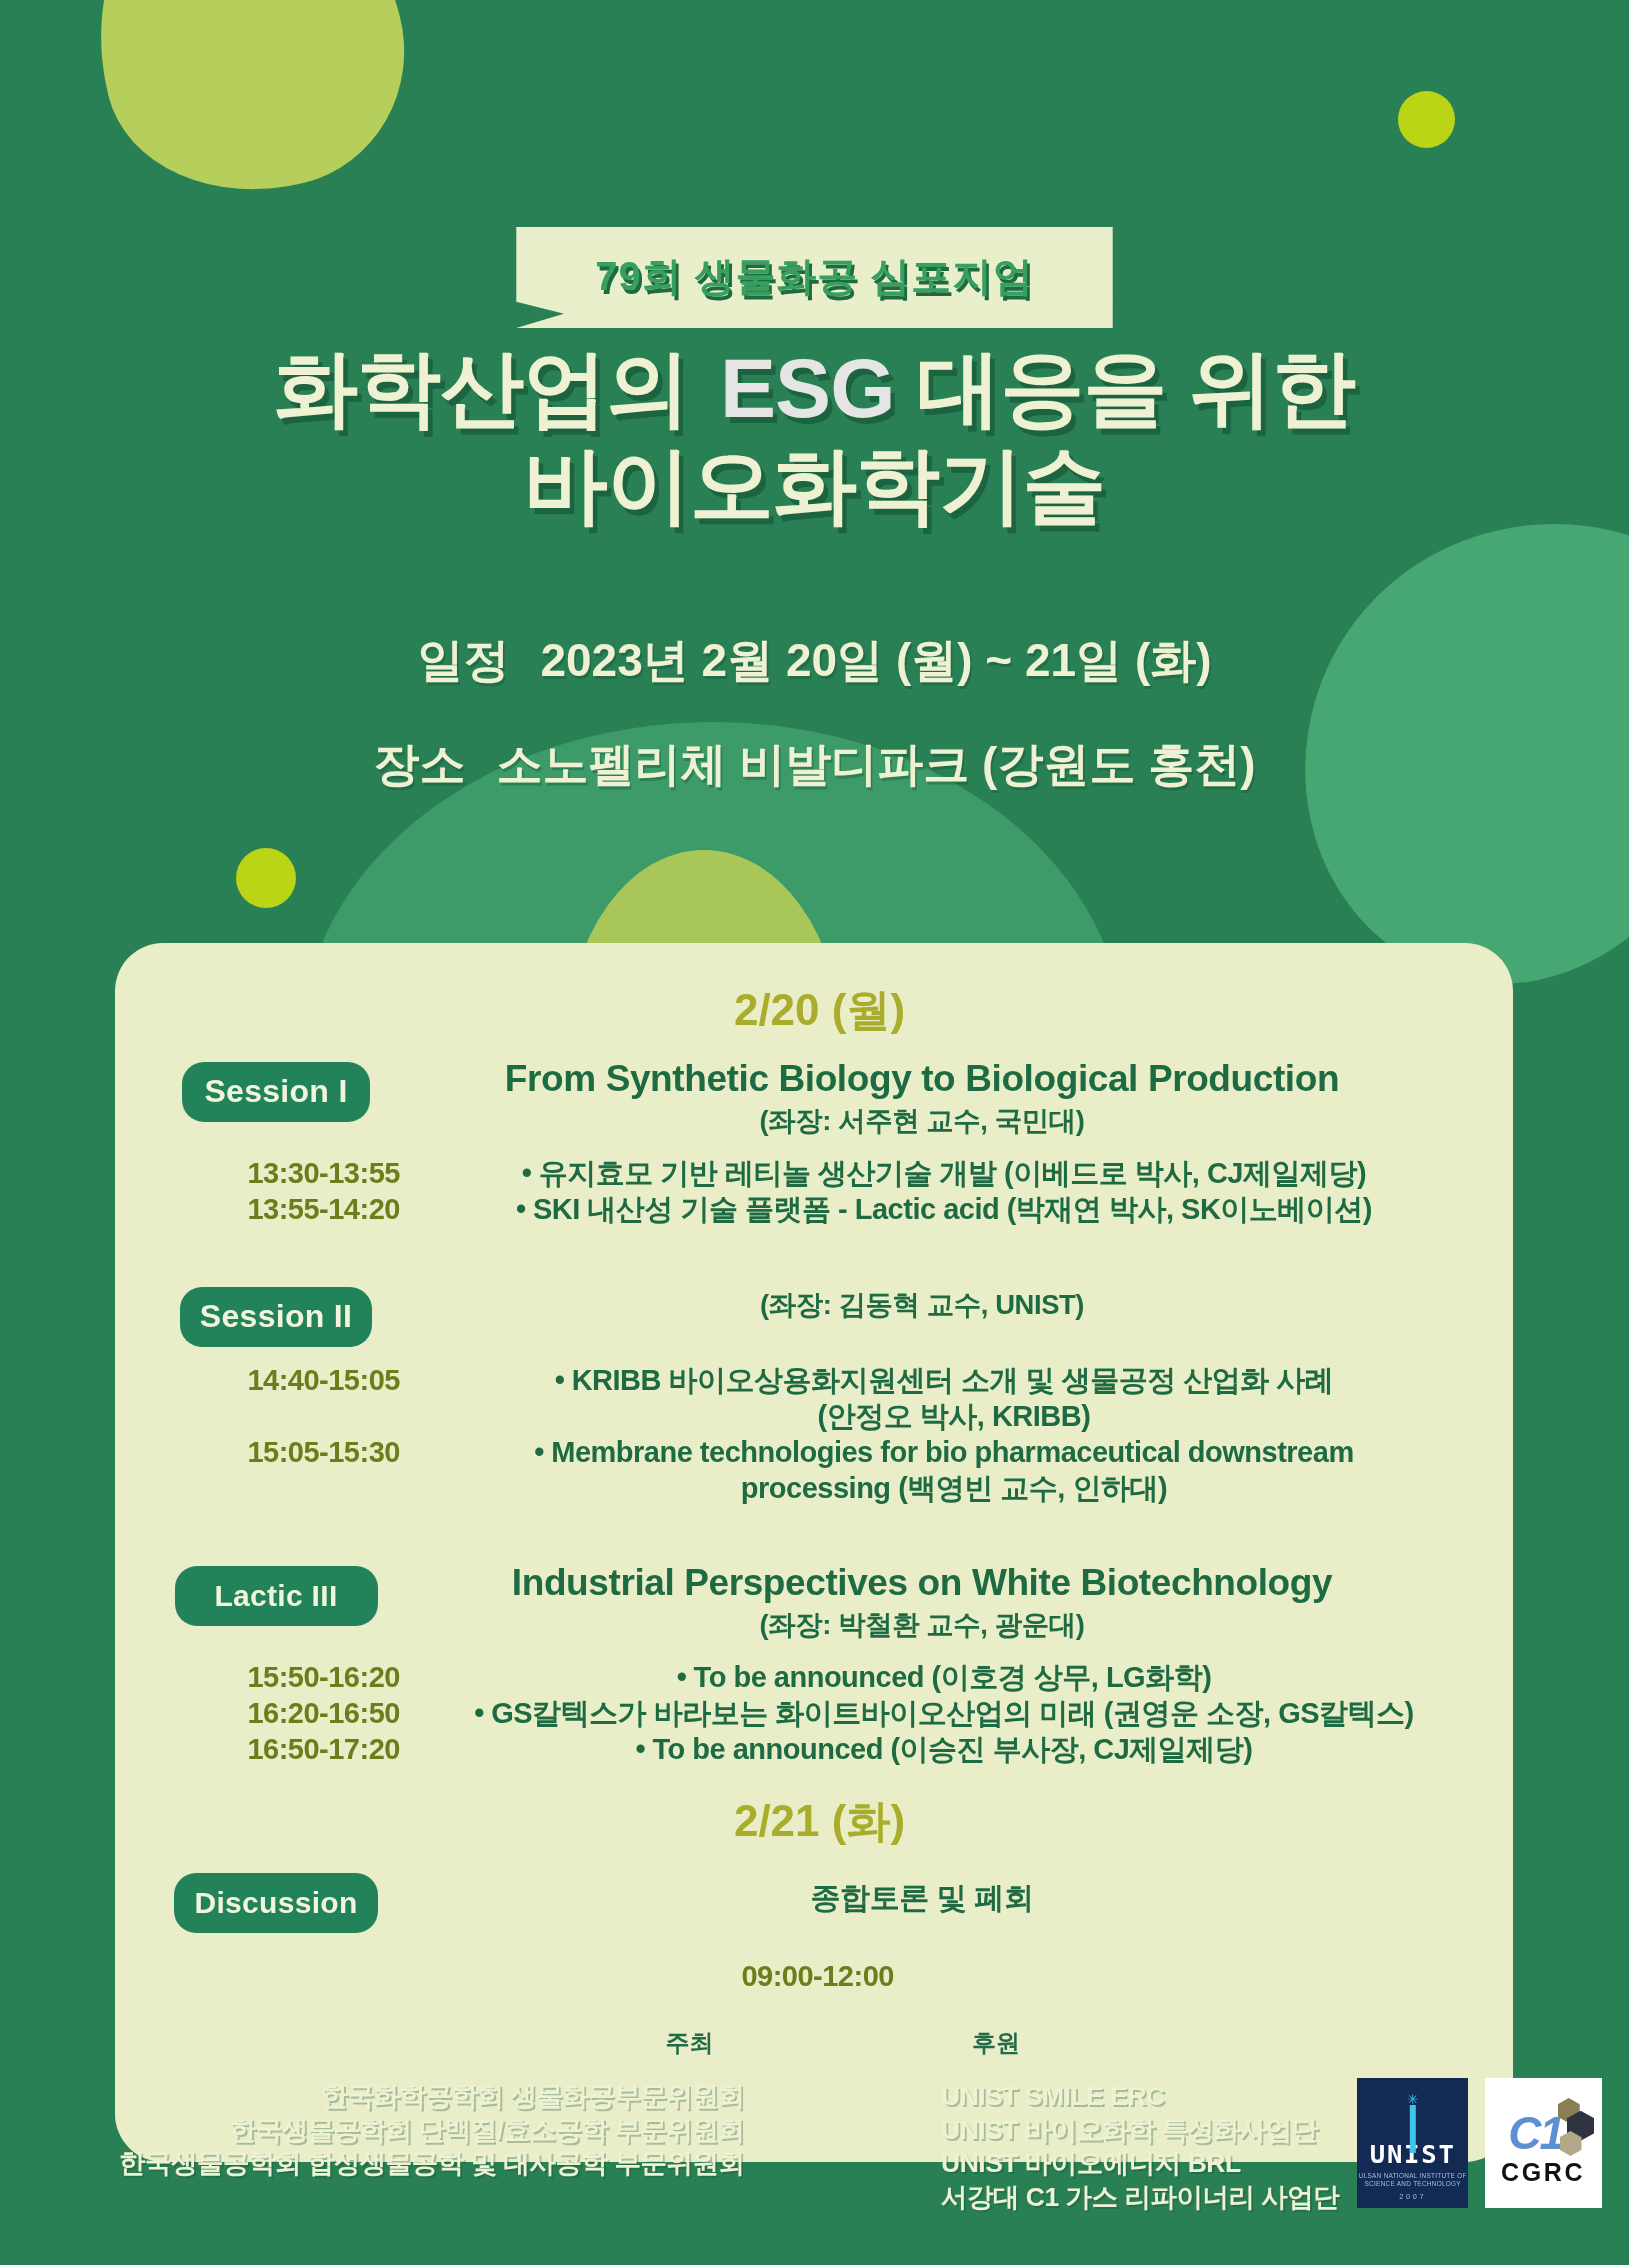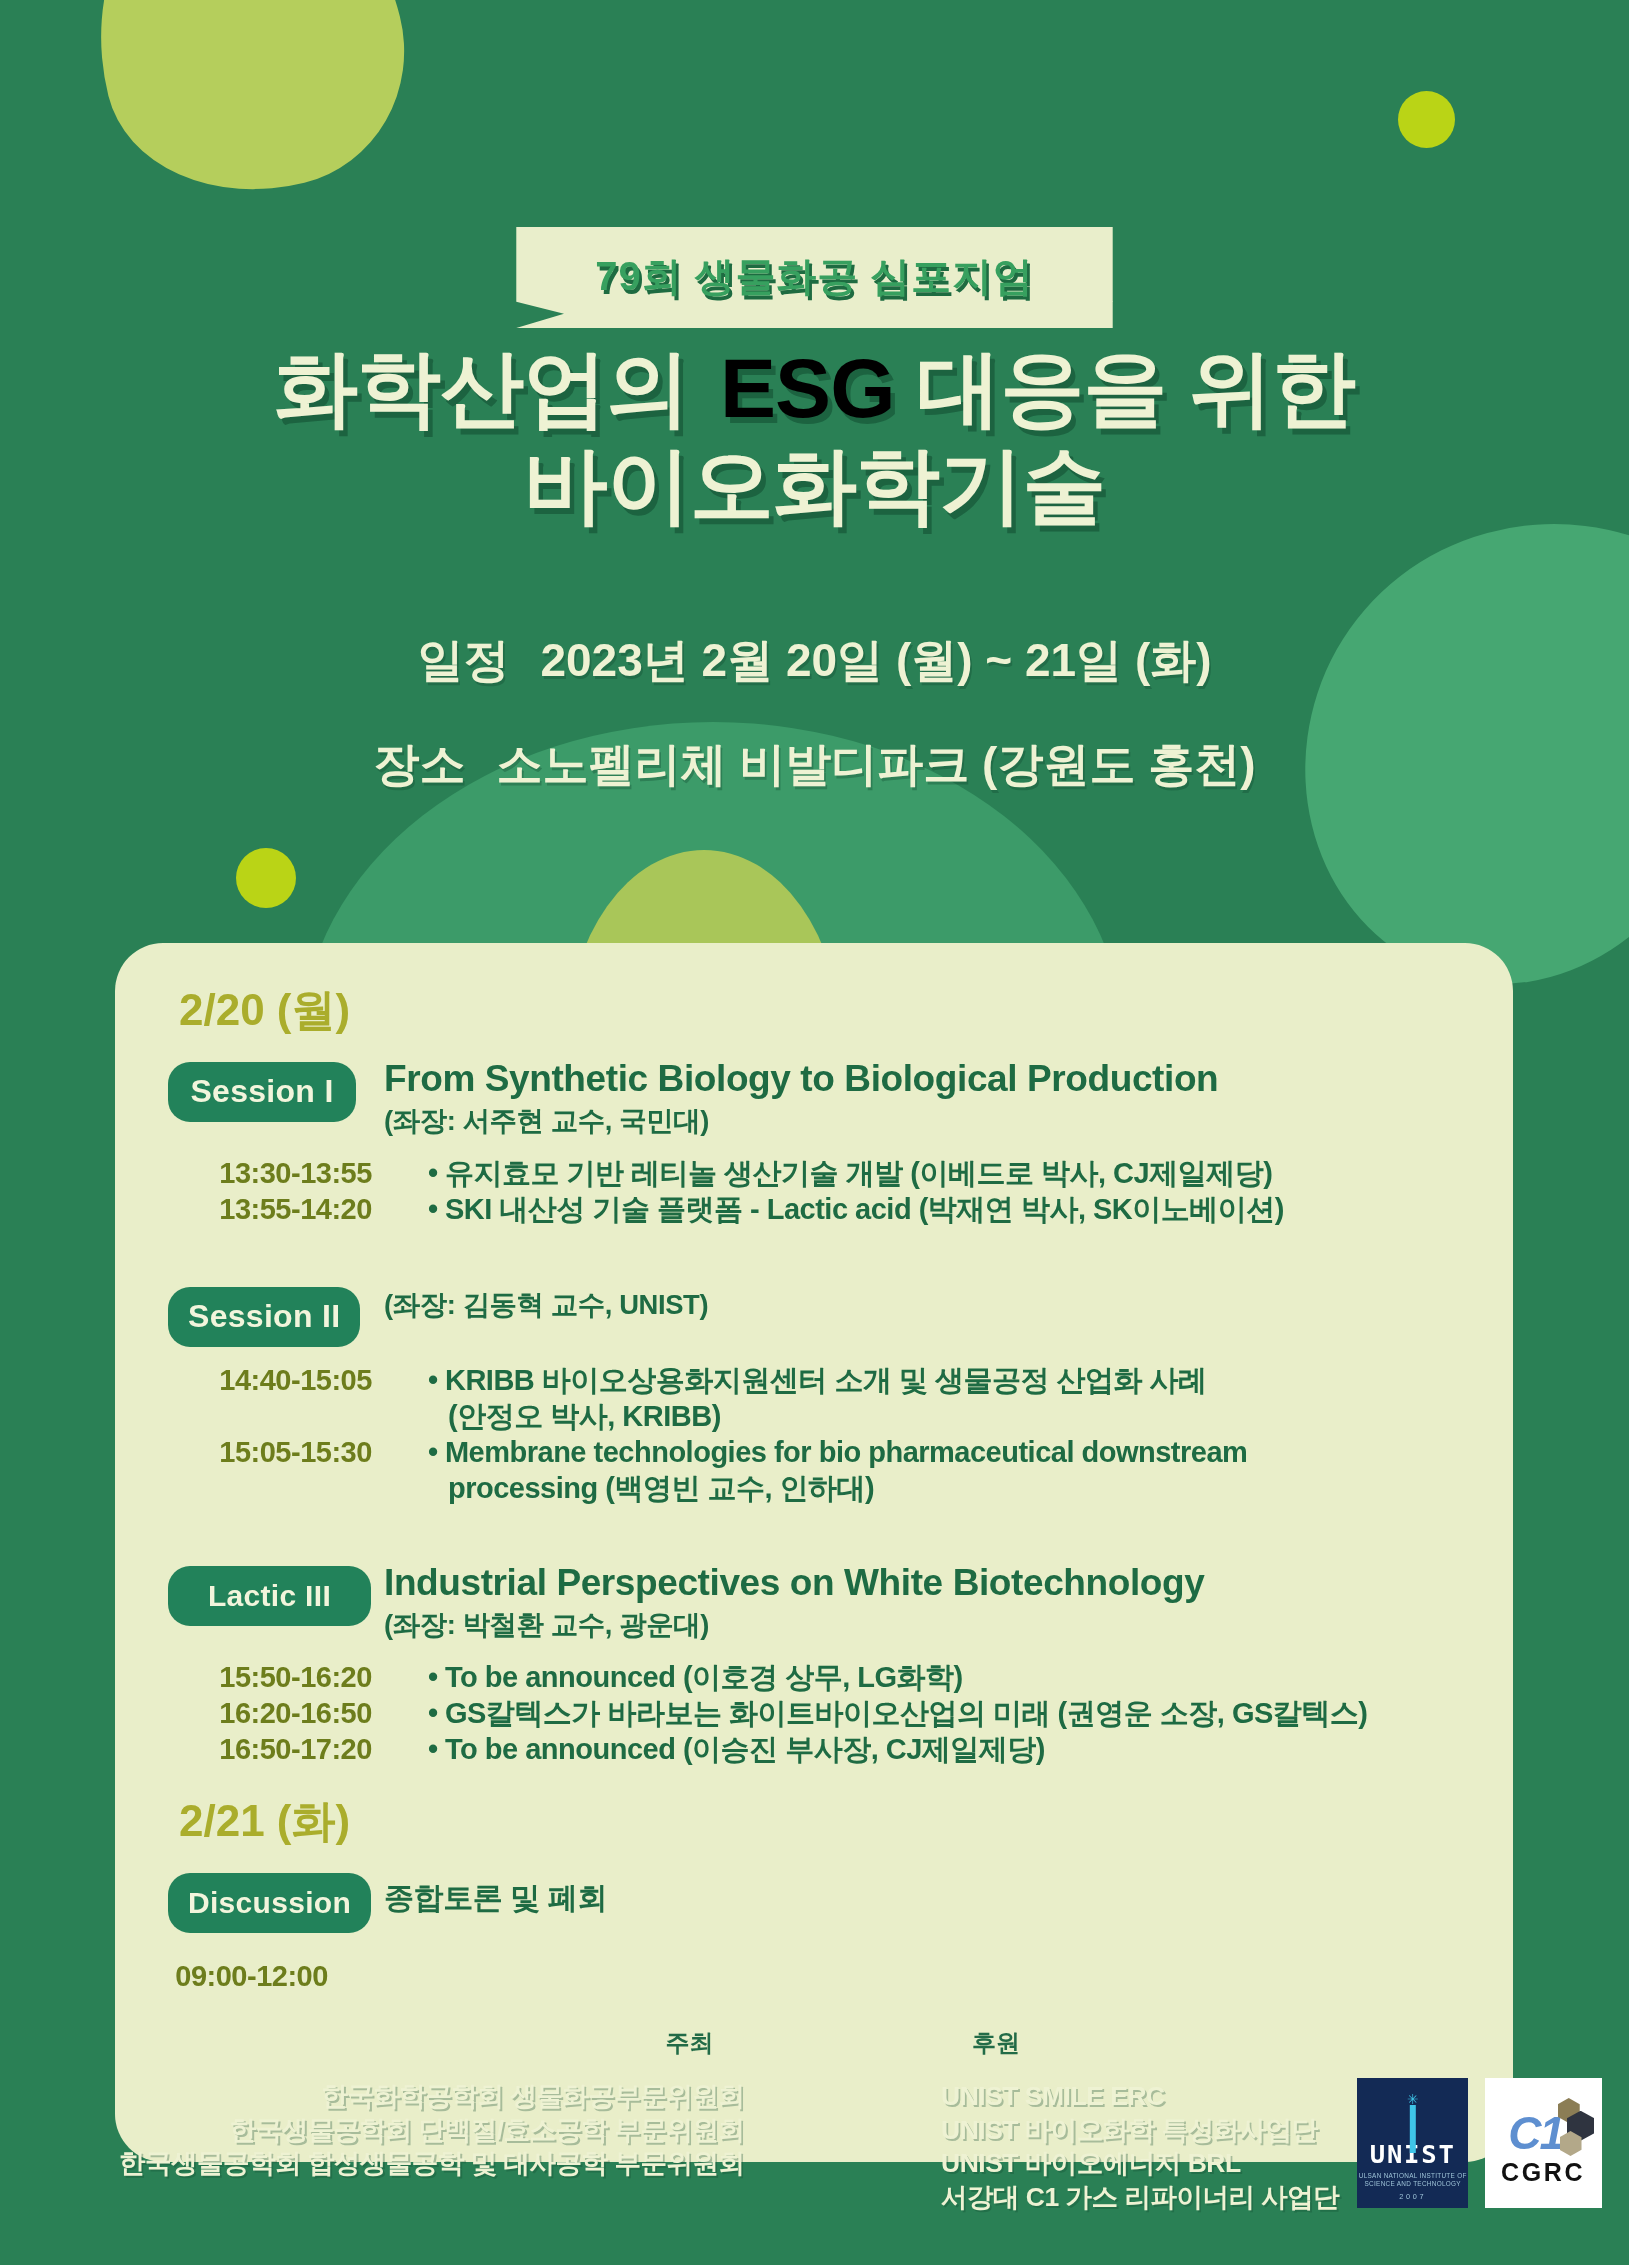--- a/index.html
+++ b/index.html
@@ -81,39 +81,40 @@
   .title-block {
     position:absolute; left:0; right:0; top:340px;
     text-align:center;
   }
   .title-line {
     font-size:84px; font-weight:900; line-height:1.16;
     color:#eef2d3; letter-spacing:-0.9px;
     text-shadow:4.6px 5.5px 0 rgba(16,74,48,.55);
     white-space:nowrap;
   }
-  .title-accent { color:#000000; text-shadow:4.6px 5.5px 0 rgba(16,74,48,.55);margin-left:8px; }
+  .title-accent { color:#e5e5e5; text-shadow:4.6px 5.5px 0 rgba(16,74,48,.55);margin-left:8px; }
 
   
   .info-block { position:absolute; left:0; right:0; top:630px; text-align:center; }
   .info-row {
     font-size:46px; font-weight:900; color:#eef2d3;
     letter-spacing:0px; margin-bottom:42px;
     text-shadow:1.8px 2.7px 0 rgba(16,74,48,.35);
     white-space:nowrap;
   }
   .info-label { margin-right:31px; }
 
   
   .card {
     position:absolute; left:115px; top:943px;
     width:1398px; height:1219px;
     background:#e9eec9;
     border-radius:48px;
     padding:38px 53px 18.3px 53px;
+    text-align:center;
   }
   .daytag {
     font-size:44px; font-weight:900; color:#aaad2c;
     letter-spacing:0px; margin-left:11px;
   }
   .daytag.second { margin-top:24px; }
 
   .session { display:flex; margin-top:18.3px; }
   .pill-col { width:216px; flex:0 0 216px; padding-top:3.7px; }
   .pill {

